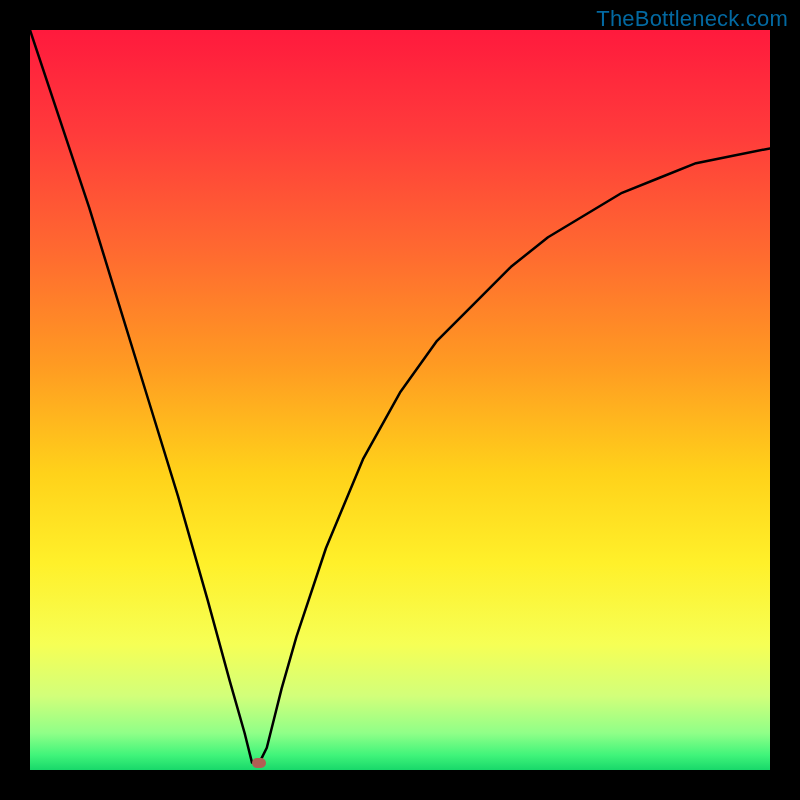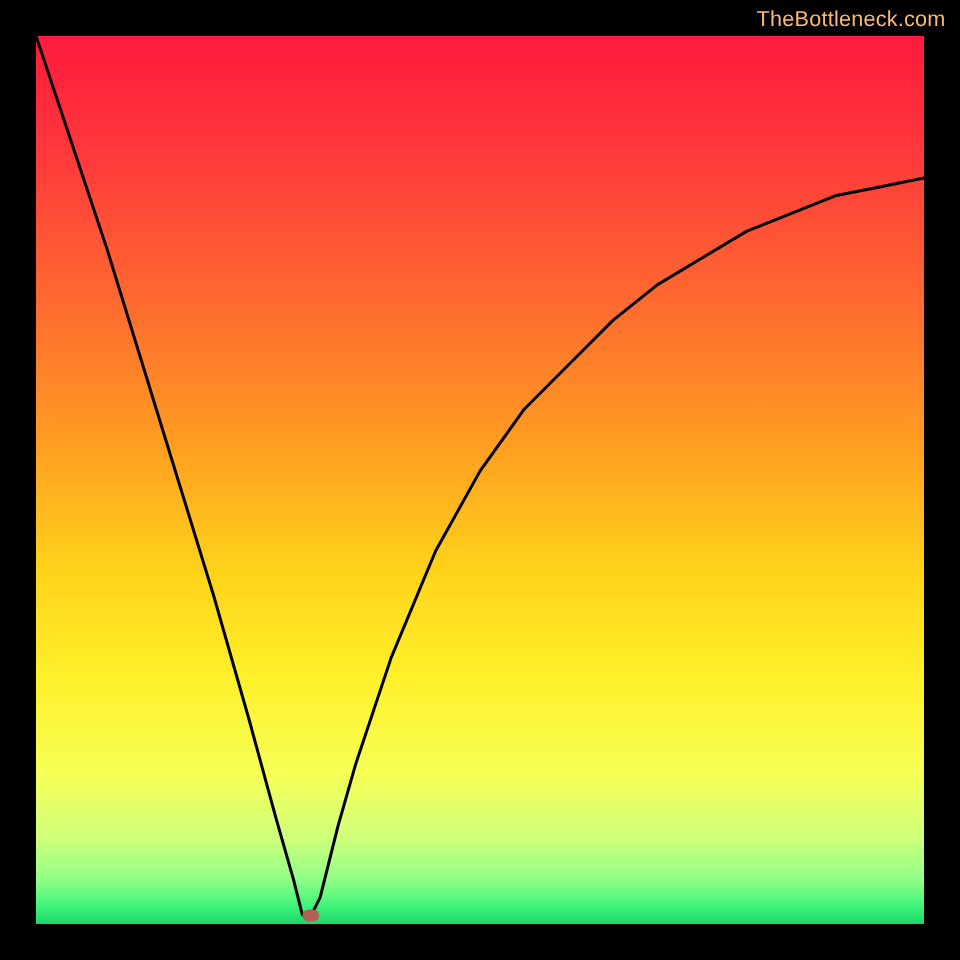--- a/index.html
+++ b/index.html
@@ -42,22 +42,22 @@
     width: 14px;
     height: 10px;
     border-radius: 5px;
     transform: translate(-50%, -50%);
     pointer-events: none;
   }
   .watermark {
     position: absolute;
     top: 6px;
     right: 12px;
-    color: #fdba74;
-    font-size: 18px;
+    color: #0369a1;
+    font-size: 22px;
     font-weight: 400;
     letter-spacing: 0.2px;
   }
 </style>
 </head>
 <body>
 
 <div class="frame">
   <div class="plot">
     <div class="gradient" id="grad" style="background: linear-gradient(rgb(255, 26, 61) 0%, rgb(255, 59, 59) 14%, rgb(255, 106, 48) 30%, rgb(255, 154, 34) 45%, rgb(255, 210, 26) 60%, rgb(255, 240, 42) 72%, rgb(246, 255, 85) 83%, rgb(210, 255, 122) 90%, rgb(144, 255, 136) 95%, rgb(64, 244, 122) 98%, rgb(24, 216, 106) 100%);"></div>

